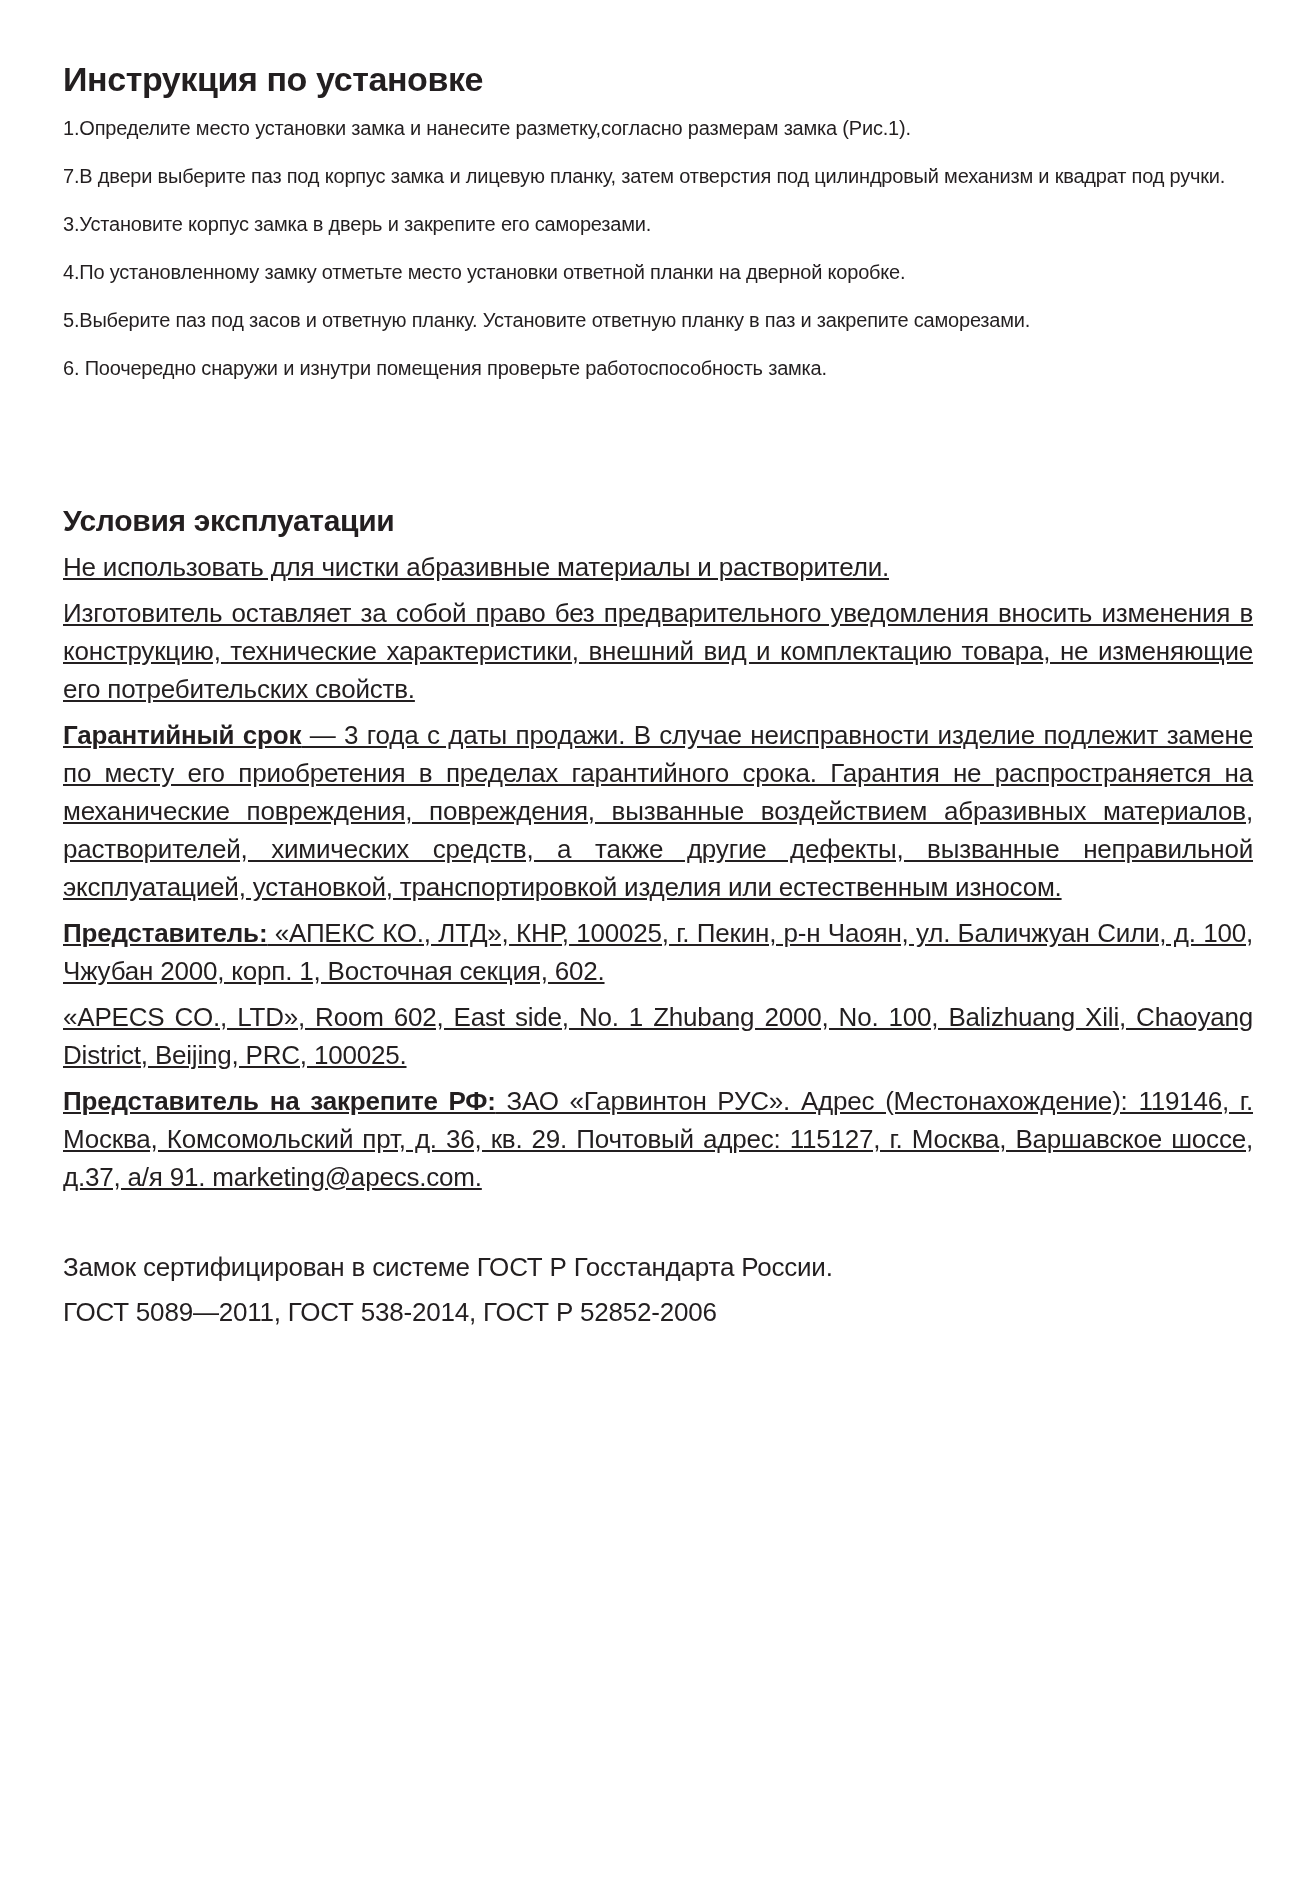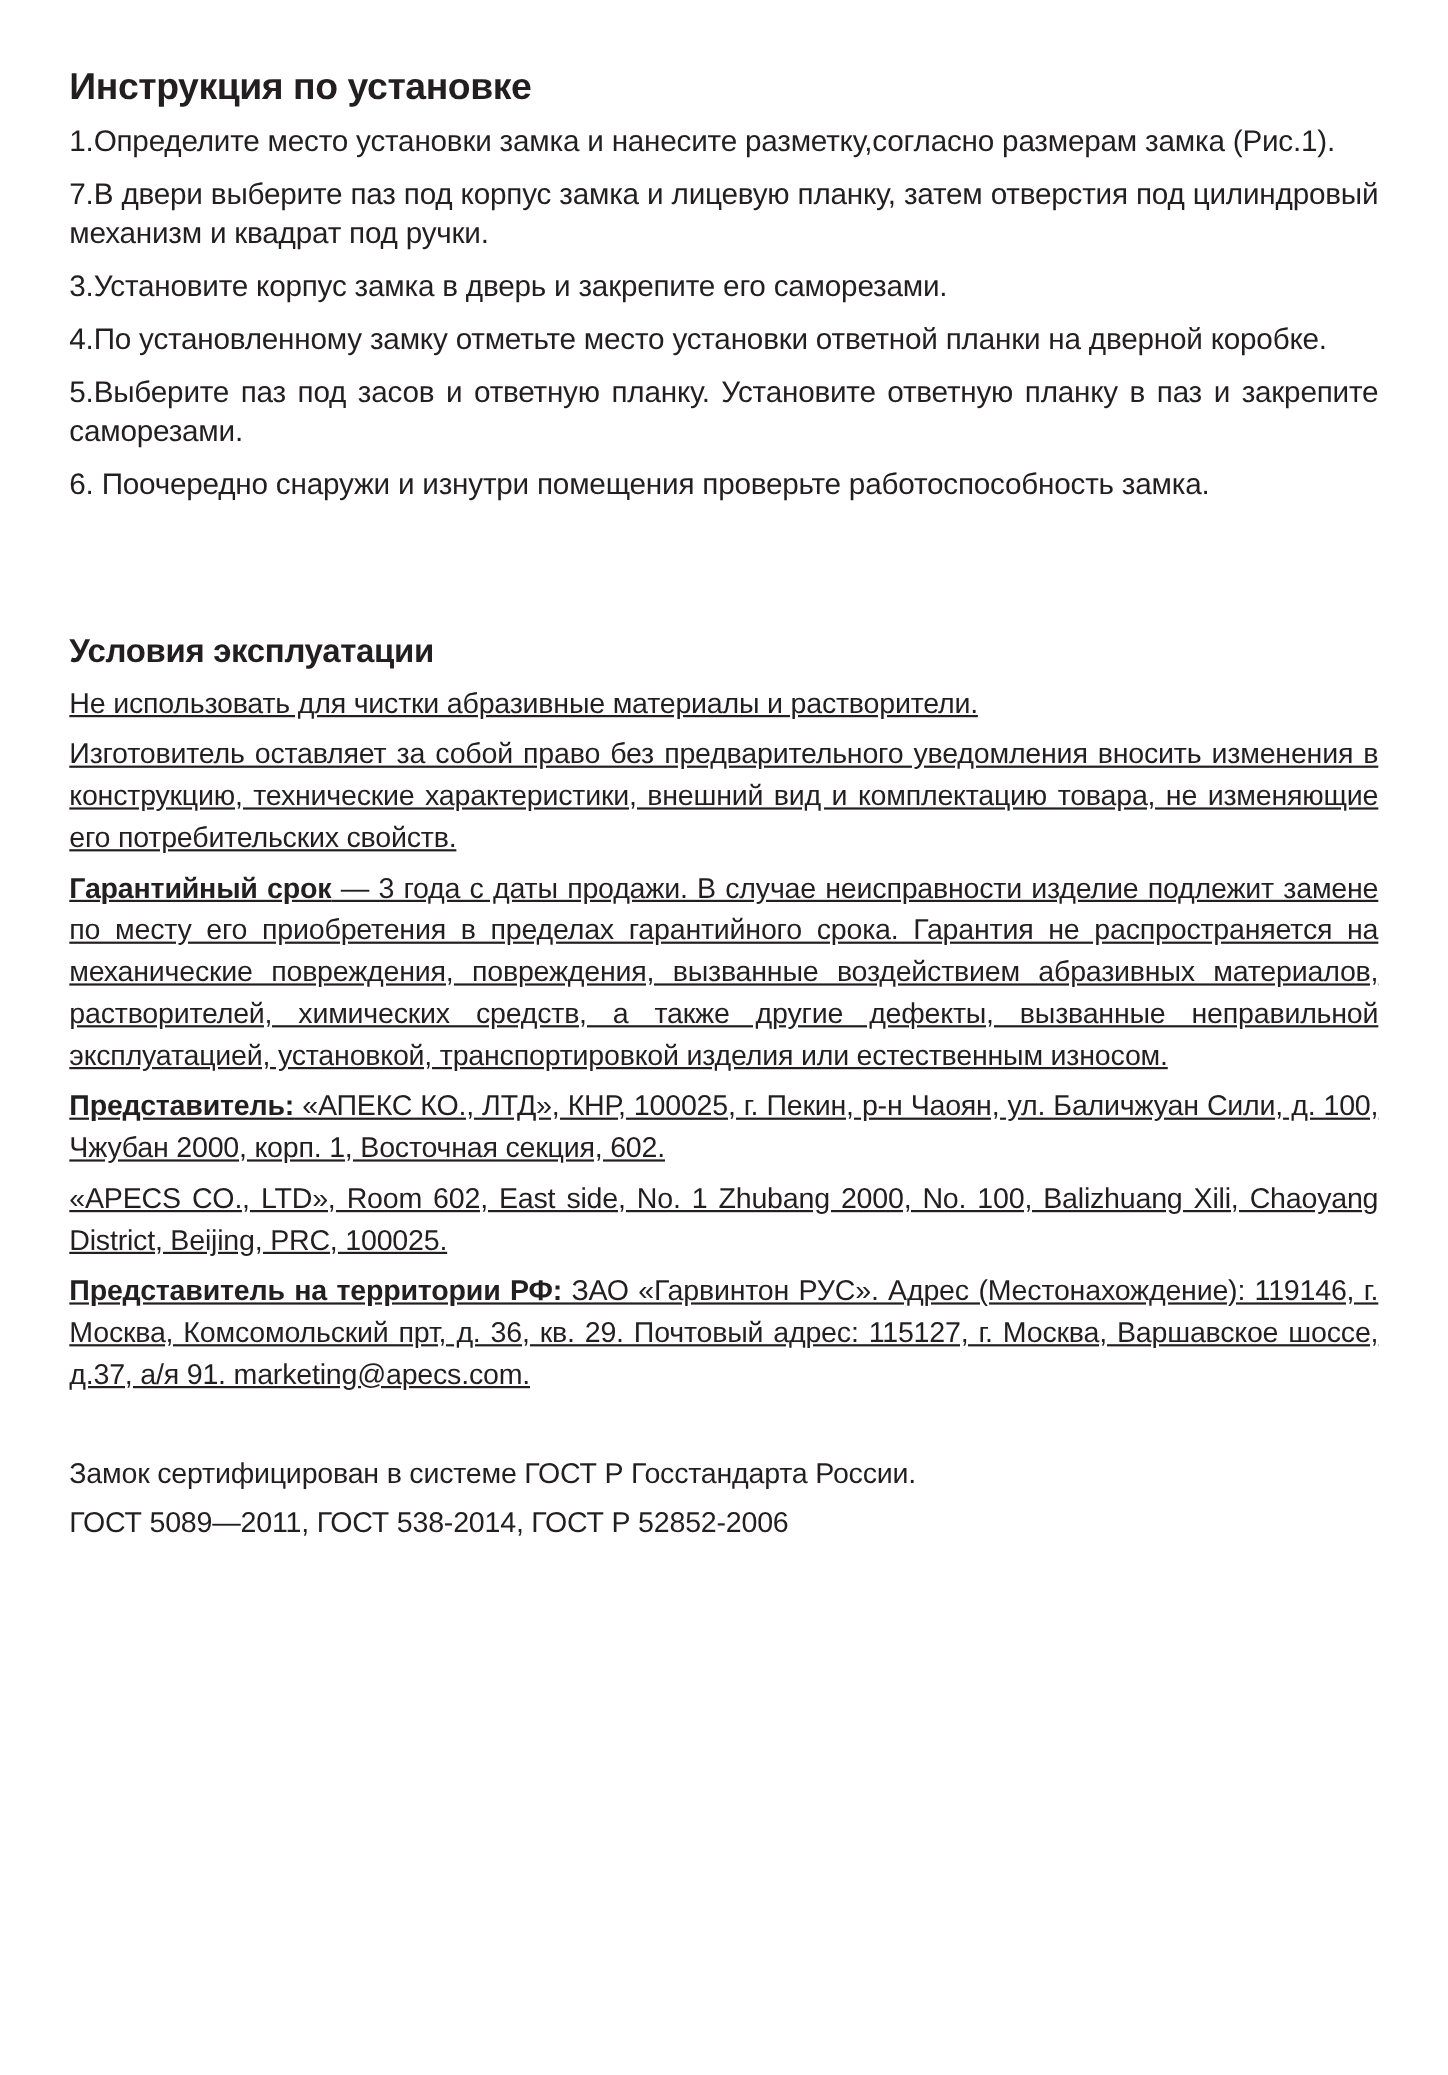--- a/index.html
+++ b/index.html
@@ -20,21 +20,21 @@
     overflow: hidden;
   }
   .doc-title {
     font-size: 34px;
     font-weight: 700;
     letter-spacing: -0.4px;
     margin: 0 0 9px 0;
     line-height: 1.25;
   }
   .step {
-    font-size: 27px;
+    font-size: 20px;
     line-height: 36px;
     letter-spacing: -0.2px;
     text-align: justify;
     margin: 0 0 12px 0;
   }
   .usage-section {
     margin-top: 116px;
   }
   .section-title {
     font-size: 30px;
@@ -87,21 +87,21 @@
     <p class="para"><b></b><span>Не использовать для чистки абразивные материалы и растворители.</span></p>
 
     <p class="para"><b></b><span>Изготовитель оставляет за собой право без предварительного уведомления вносить изменения в конструкцию, технические характеристики, внешний вид и комплектацию товара, не изменяющие его потребительских свойств.</span></p>
 
     <p class="para"><b>Гарантийный срок</b><span> — 3 года с даты продажи. В случае неисправности изделие подлежит замене по месту его приобретения в пределах гарантийного срока. Гарантия не распространяется на механические повреждения, повреждения, вызванные воздействием абразивных материалов, растворителей, химических средств, а также другие дефекты, вызванные неправильной эксплуатацией, установкой, транспортировкой изделия или естественным износом.</span></p>
 
     <p class="para"><b>Представитель:</b><span> «АПЕКС КО., ЛТД», КНР, 100025, г. Пекин, р-н Чаоян, ул. Баличжуан Сили, д. 100, Чжубан 2000, корп. 1, Восточная секция, 602.</span></p>
 
     <p class="para"><b></b><span>«APECS CO., LTD», Room 602, East side, No. 1 Zhubang 2000, No. 100, Balizhuang Xili, Chaoyang District, Beijing, PRC, 100025.</span></p>
 
-    <p class="para"><b>Представитель на территории РФ:</b><span> ЗАО «Гарвинтон РУС». Адрес (Местонахождение): 119146, г. Москва, Комсомольский прт, д. 36, кв. 29. Почтовый адрес: 115127, г. Москва, Варшавское шоссе, д.37, а/я 91. marketing@apecs.com.</span></p>
+    <p class="para"><b>Представитель на закрепите РФ:</b><span> ЗАО «Гарвинтон РУС». Адрес (Местонахождение): 119146, г. Москва, Комсомольский прт, д. 36, кв. 29. Почтовый адрес: 115127, г. Москва, Варшавское шоссе, д.37, а/я 91. marketing@apecs.com.</span></p>
   </div>
 
   <div class="cert-block">
     <p class="cert-line">Замок сертифицирован в системе ГОСТ Р Госстандарта России.</p>
     <p class="cert-line">ГОСТ 5089—2011, ГОСТ 538-2014, ГОСТ Р 52852-2006</p>
   </div>
 
 </div>
 
 </body></html>

